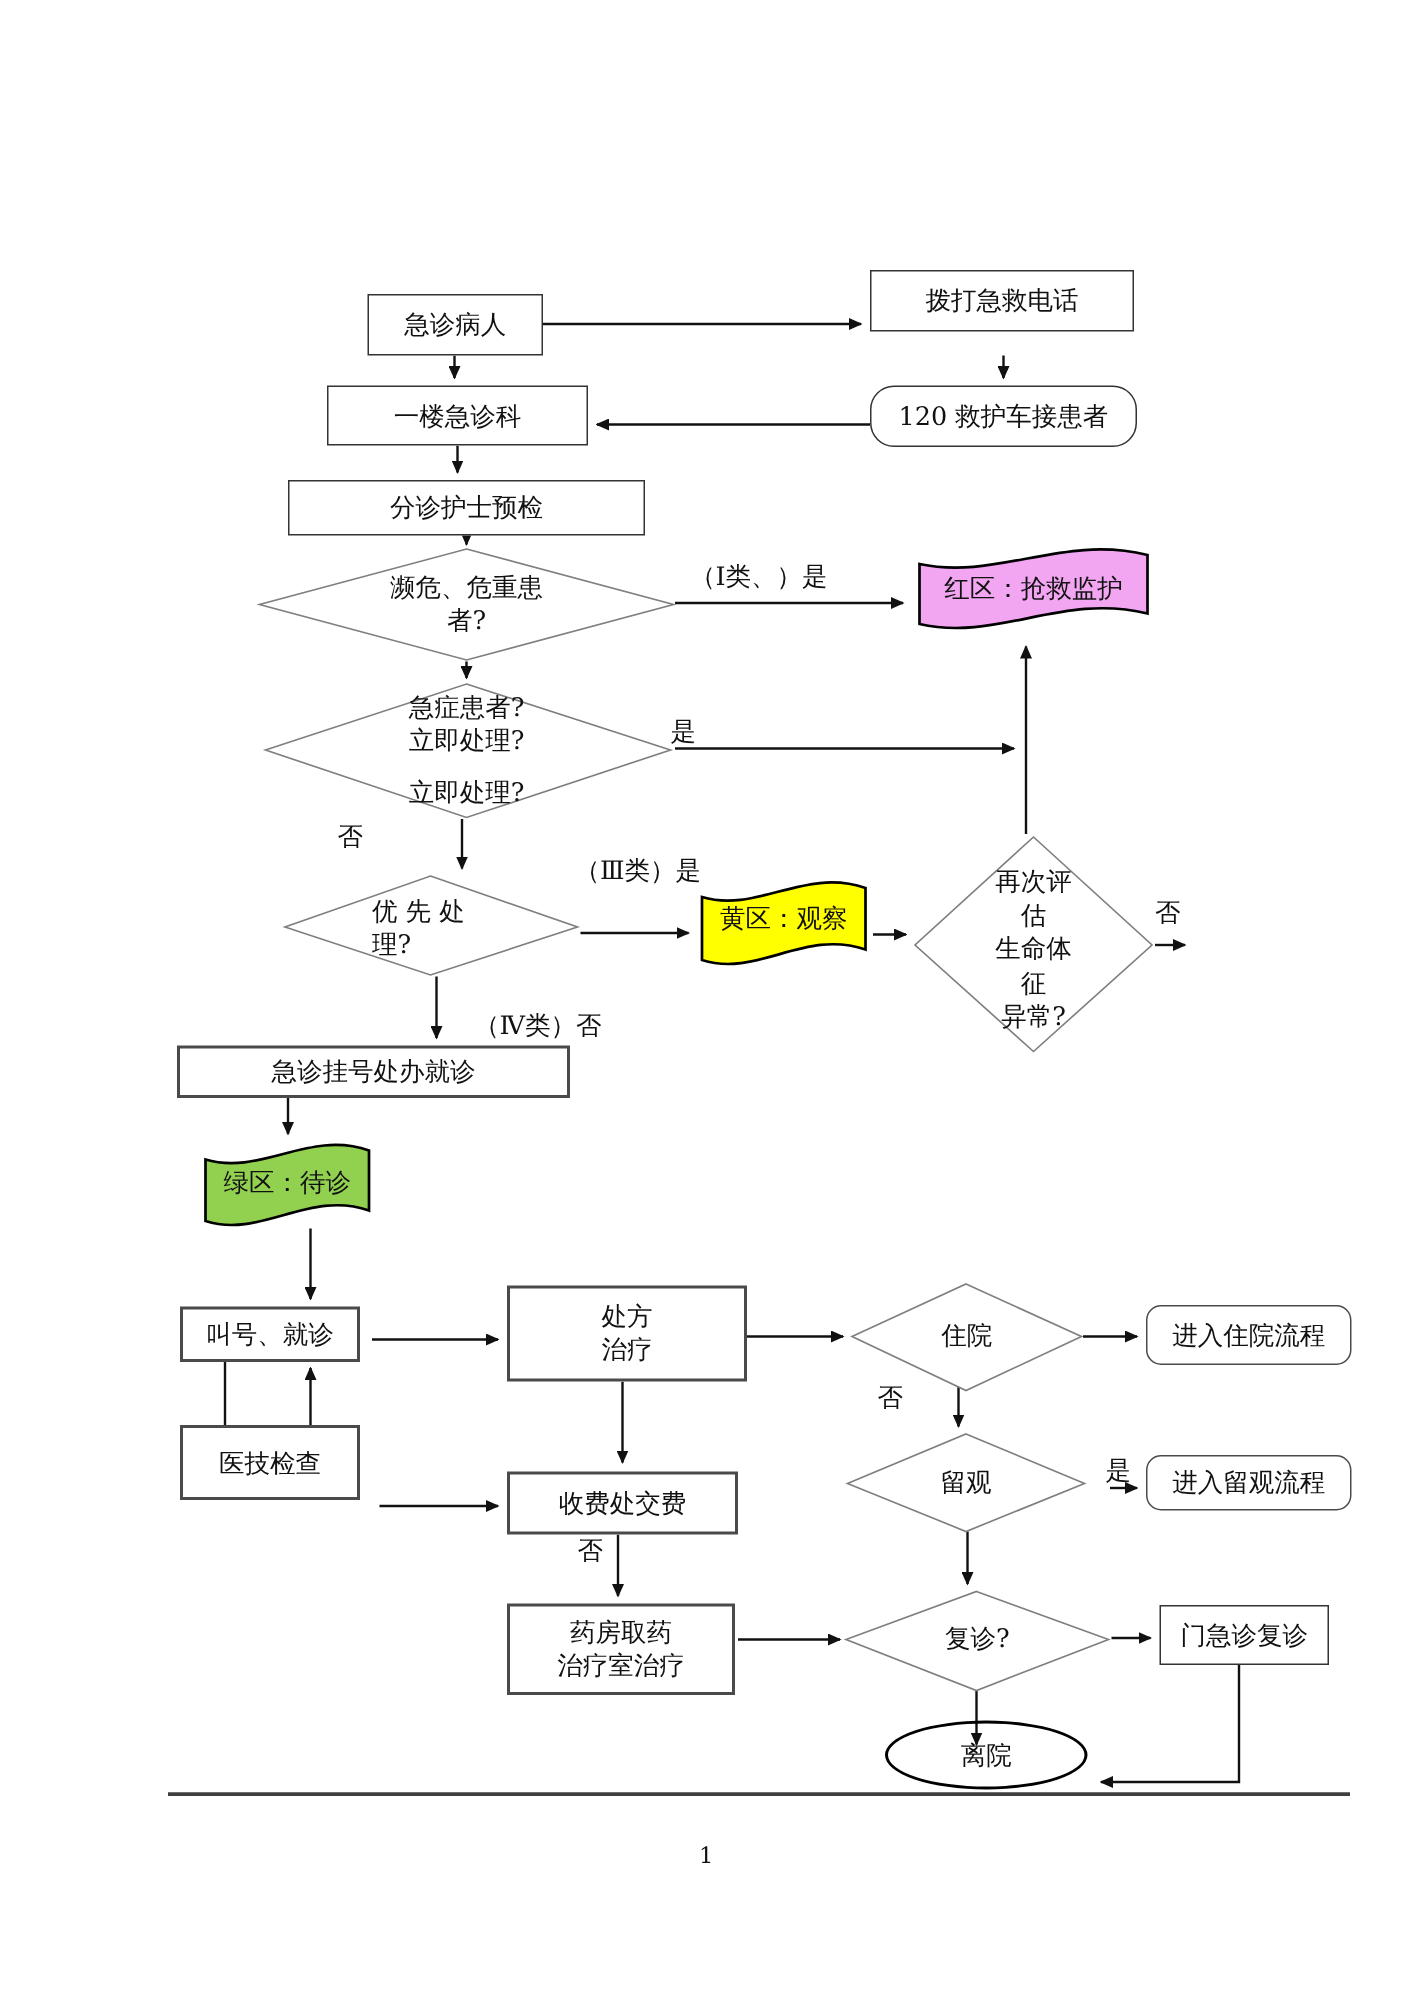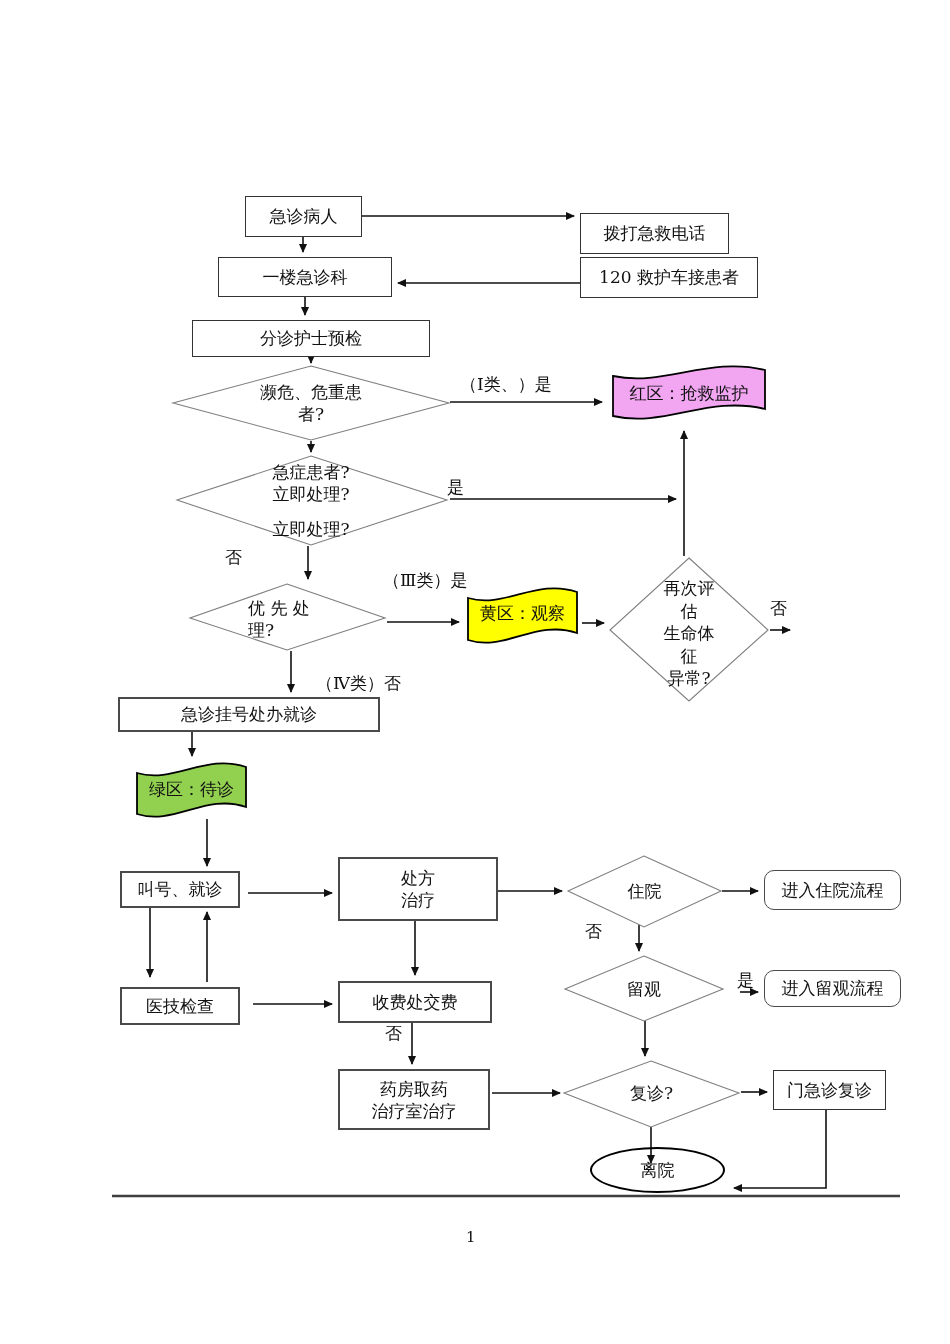--- a/index.html
+++ b/index.html
@@ -78,33 +78,33 @@
 
     <g stroke="#000" stroke-width="1.8">
       <path transform="translate(608,363)" d="M 5,13 C 57,24 100,-7 157,7 L 157,46 C 100,32 57,65 5,53 Z" fill="#F2A6F2"></path>
       <path transform="translate(465,585)" d="M 3,13 C 40,24 71,-7 112,7 L 112,48 C 71,34 40,67 3,55 Z" fill="#FFFF00"></path>
       <path transform="translate(133,760)" d="M 4,13 C 41,24 73,-7 113,7 L 113,47 C 73,33 41,66 4,54 Z" fill="#92D050"></path>
     </g>
   </svg>
 
 
   <div class="abs box thinbox" style="left:245px;top:196px;width:117px;height:41px;">急诊病人</div>
-  <div class="abs box thinbox" style="left:580px;top:213px;width:149px;height:41px;">拨打急救电话</div>
+  <div class="abs box thinbox" style="left:580px;top:180px;width:176px;height:41px;">拨打急救电话</div>
   <div class="abs box thinbox" style="left:218px;top:257px;width:174px;height:40px;">一楼急诊科</div>
-  <div class="abs box thinbox" style="left:580px;top:257px;width:178px;height:41px;">120 救护车接患者</div>
+  <div class="abs box thinbox" style="left:580px;top:257px;width:178px;height:41px;border-radius:16px;">120 救护车接患者</div>
   <div class="abs box thinbox" style="left:192px;top:320px;width:238px;height:37px;">分诊护士预检</div>
   <div class="abs box" style="left:118px;top:697px;width:262px;height:35px;">急诊挂号处办就诊</div>
   <div class="abs box" style="left:120px;top:871px;width:120px;height:37px;">叫号、就诊</div>
   <div class="abs box" style="left:338px;top:857px;width:160px;height:64px;">
     <div class="dtext">
       <span class="ln">处方</span>
       <span class="ln">治疗</span>
     </div>
   </div>
-  <div class="abs box" style="left:120px;top:987px;width:120px;height:38px;">医技检查</div>
+  <div class="abs box" style="left:120px;top:950px;width:120px;height:50px;">医技检查</div>
   <div class="abs box" style="left:338px;top:981px;width:154px;height:42px;">收费处交费</div>
   <div class="abs box" style="left:338px;top:1069px;width:152px;height:61px;">
     <div class="dtext">
       <span class="ln">药房取药</span>
       <span class="ln">治疗室治疗</span>
     </div>
   </div>
   <div class="abs box rounded" style="left:764px;top:870px;width:137px;height:40px;">进入住院流程</div>
   <div class="abs box rounded" style="left:764px;top:970px;width:137px;height:37px;">进入留观流程</div>
   <div class="abs box thinbox" style="left:773px;top:1070px;width:113px;height:40px;">门急诊复诊</div>

